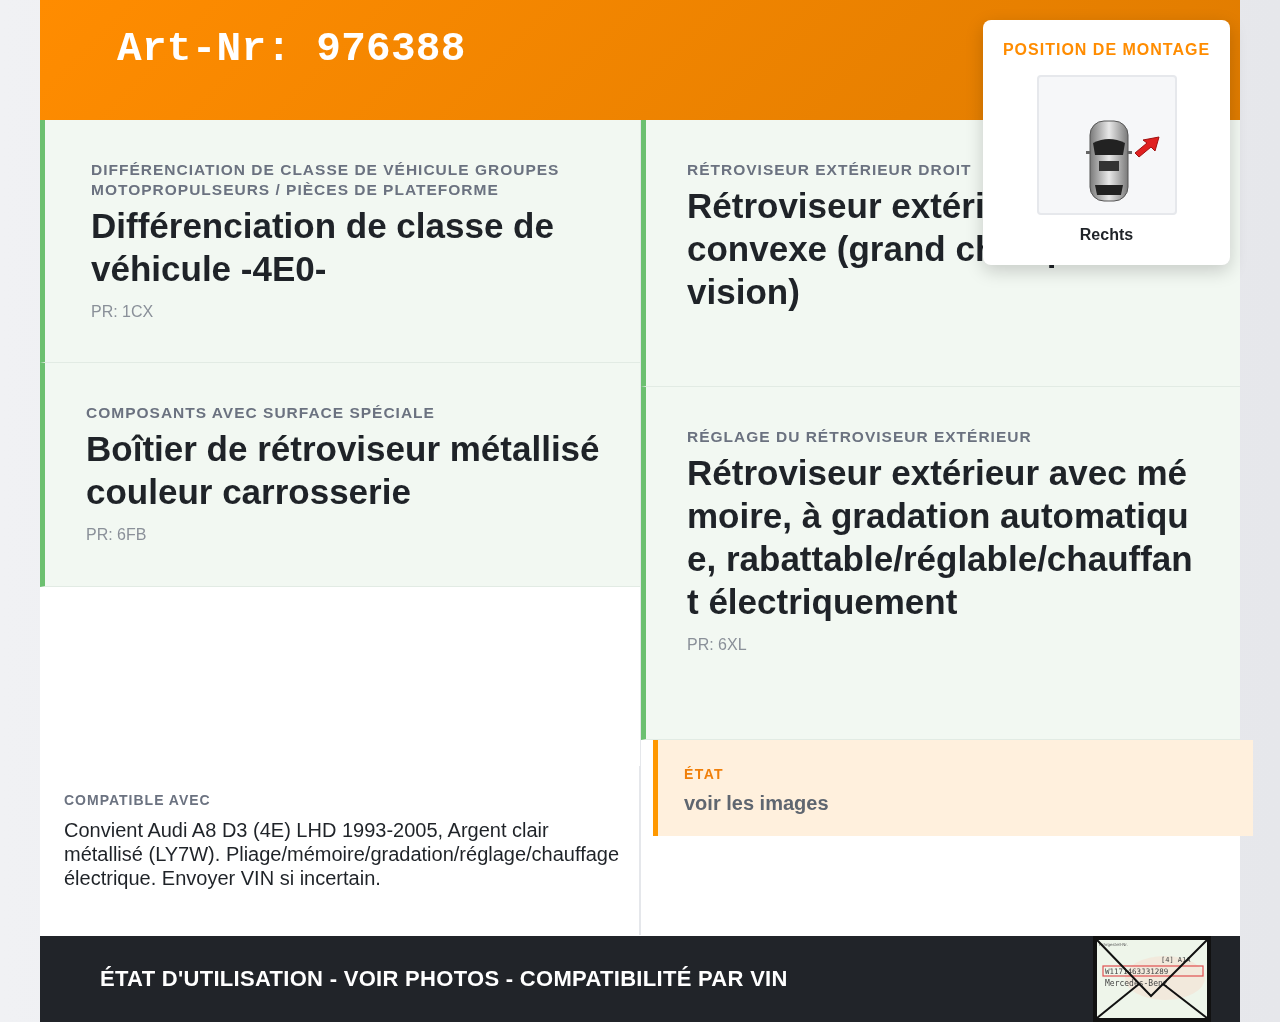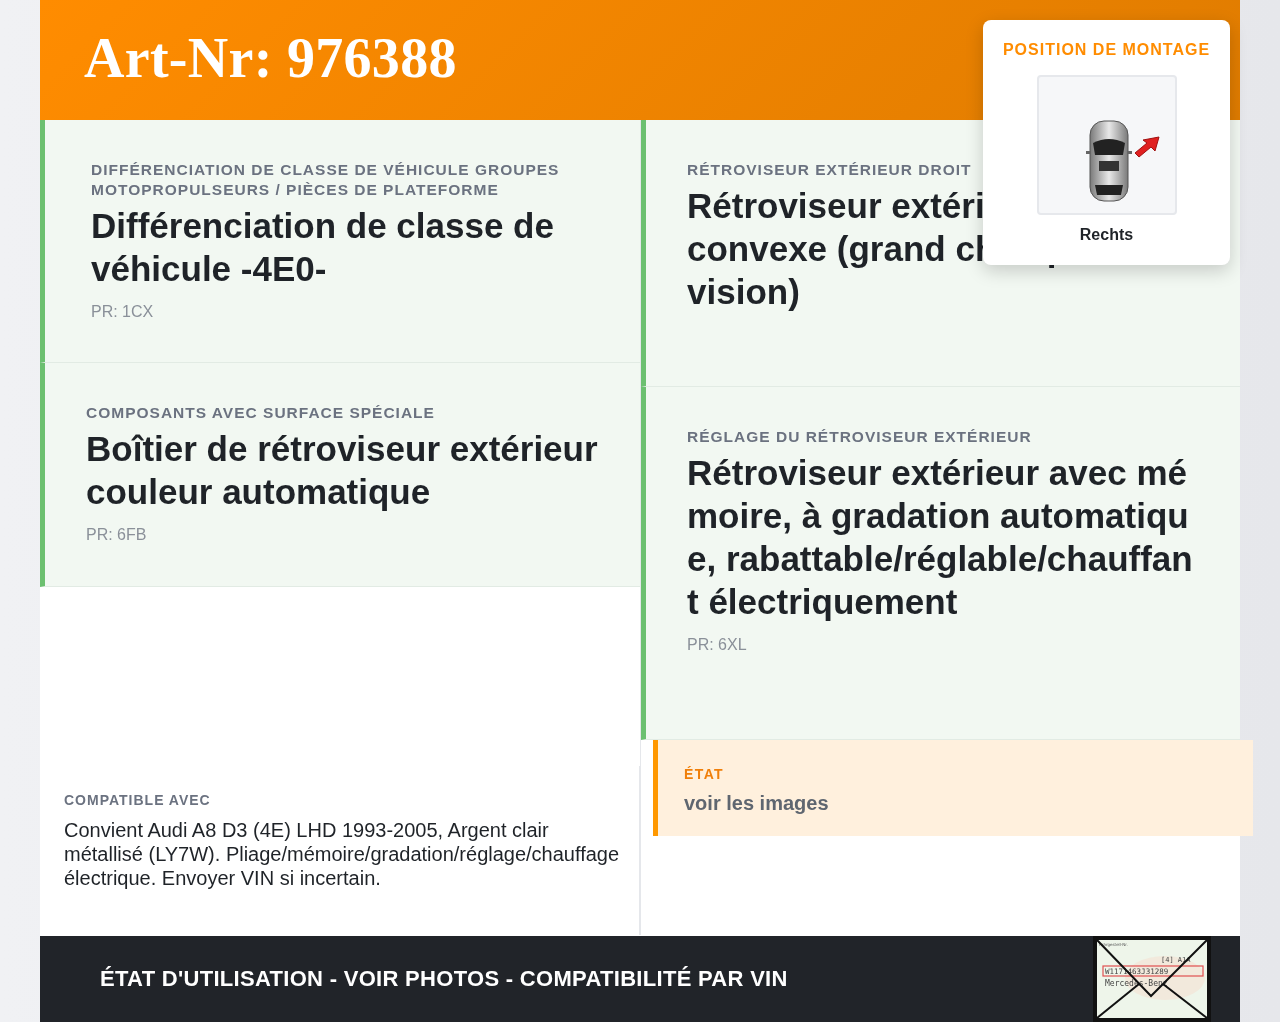--- a/index.html
+++ b/index.html
@@ -11,23 +11,23 @@
   }
   .page {
     position: absolute; left: 40px; top: 0; width: 1200px; height: 1022px;
     background: #ffffff;
   }
   .header {
     position: absolute; left: 0; top: 0; width: 1200px; height: 120px;
     background: linear-gradient(135deg, #ff8c00 0%, #e07c00 100%);
   }
   .header-title {
-    position: absolute; left: 44px; top: 26px;
-    font-size: 56px; font-weight: 700; color: #ffffff; letter-spacing: 0.3px;
-    font-family: Liberation Serif, serif;
+    position: absolute; left: 77px; top: 26px;
+    font-size: 41px; font-weight: 700; color: #ffffff; letter-spacing: 0.3px;
+    font-family: Liberation Mono, monospace;
   }
   .col { position: absolute; top: 120px; width: 600px; }
   .col-left { left: 0; }
   .col-right { left: 600px; border-left: 1px solid #e5e7eb; height: 815px; }
 
   .spec {
     position: relative;
     background: #f2f8f2;
     border-left: 5px solid #6cc070;
     border-bottom: 1px solid #e2ebe4;
@@ -112,21 +112,21 @@
   </div>
 
   <div class="col col-left">
     <div class="spec" style="height:243px;padding-left:46px;">
       <div class="spec-label">DIFFÉRENCIATION DE CLASSE DE VÉHICULE GROUPES MOTOPROPULSEURS / PIÈCES DE PLATEFORME</div>
       <div class="spec-title">Différenciation de classe de véhicule -4E0-</div>
       <div class="spec-pr">PR: 1CX</div>
     </div>
     <div class="spec" style="height:224px;">
       <div class="spec-label">COMPOSANTS AVEC SURFACE SPÉCIALE</div>
-      <div class="spec-title">Boîtier de rétroviseur extérieur couleur automatique</div>
+      <div class="spec-title">Boîtier de rétroviseur métallisé couleur carrosserie</div>
       <div class="spec-pr">PR: 6FB</div>
     </div>
 
     <div class="compat">
       <div class="compat-label">COMPATIBLE AVEC</div>
       <div class="compat-text">Convient Audi A8 D3 (4E) LHD 1993-2005, Argent clair métallisé (LY7W). Pliage/mémoire/gradation/réglage/chauffage électrique. Envoyer VIN si incertain.</div>
     </div>
   </div>
 
   <div class="col col-right">

